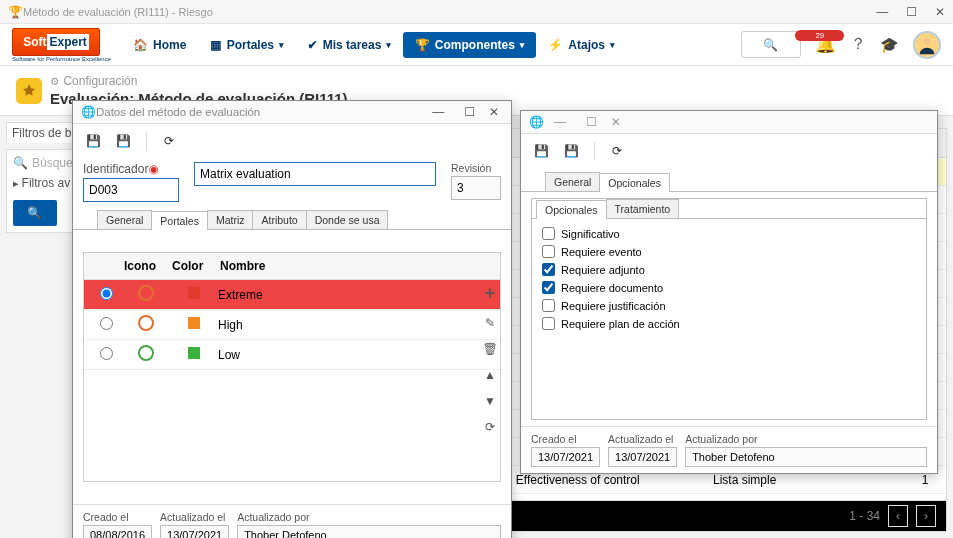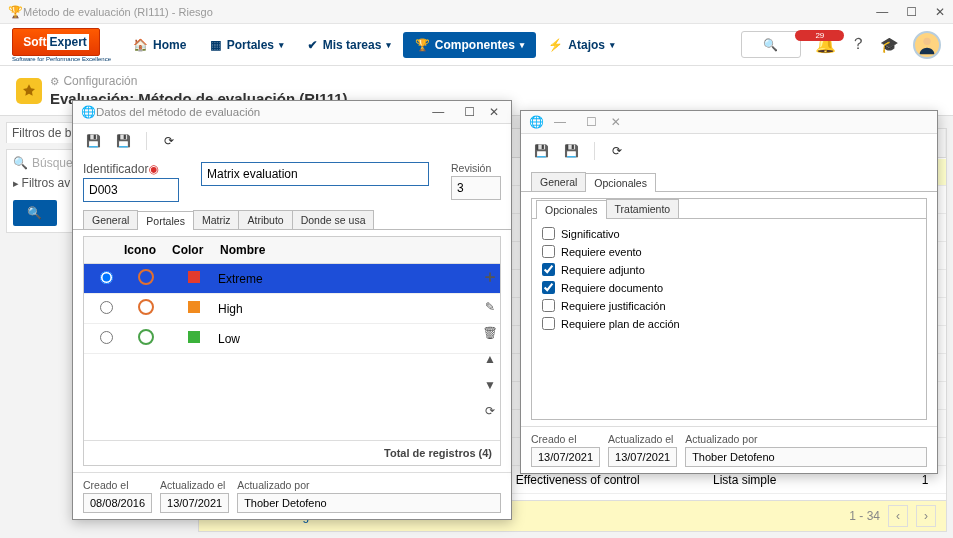--- a/index.html
+++ b/index.html
@@ -40,47 +40,47 @@
 .search-input{display:flex;align-items:center;gap:4px;color:#aaa}
 .adv{color:#555;font-size:11px}
 .go-btn{width:44px;height:26px;background:#025aa5;color:#fff;border:none;border-radius:2px;margin-top:4px;display:flex;align-items:center;justify-content:center}
 
 
 .main-table{position:absolute;top:128px;left:198px;right:6px;bottom:6px;background:#fff;border:1px solid #ddd}
 .table-head{display:flex;background:#f7f7f7;border-bottom:1px solid #ddd;font-size:11px;font-weight:bold}
 .th{padding:7px 9px;border-right:1px solid #eee}
 .table-body .tr{display:flex;border-bottom:1px solid #eee;min-height:28px;align-items:center}
 .td{padding:6px 9px}
-.footer{position:absolute;bottom:0;left:0;right:0;display:flex;align-items:center;border-top:1px solid #ddd;padding:4px 10px;background:#fef9c3}
+.footer{position:absolute;bottom:0;left:0;right:0;display:flex;align-items:center;border-top:1px solid #ddd;padding:4px 10px;background:#000000}
 .footer a{color:#025aa5;text-decoration:none}
 .footer .pages{margin-left:auto;display:flex;align-items:center;gap:8px;color:#888}
 
 
 .dialog{position:absolute;background:#fff;border:1px solid #8a8a8a;box-shadow:0 3px 12px rgba(0,0,0,.25)}
 .dlg-title{display:flex;align-items:center;padding:4px 8px;background:#fafafa;border-bottom:1px solid #ddd}
 .dlg-title .t{color:#888;font-size:11.5px;flex:1}
 .dlg-toolbar{display:flex;align-items:center;gap:8px;padding:6px 10px}
 .dlg-toolbar .sep{width:1px;height:18px;background:#ddd;margin:0 3px}
 .ico-btn{width:22px;height:22px;display:flex;align-items:center;justify-content:center;color:#333;cursor:pointer}
 
-.form-row{display:flex;gap:22px;padding:4px 10px}
+.form-row{display:flex;gap:15px;padding:4px 10px}
 .field{display:flex;flex-direction:column;gap:2px}
 .label{font-size:10.5px;color:#555}
 .req{color:#d9302d}
 input[type=text]{border:1px solid #2a6fb2;padding:4px 5px;font-size:12px}
-.tabs{display:flex;padding:0 10px;border-bottom:1px solid #bbb;margin-top:4px}
+.tabs{display:flex;padding:0 24px;border-bottom:1px solid #bbb;margin-top:4px}
 .tab{font-size:10.5px;padding:3px 8px;border:1px solid #bbb;border-bottom:none;background:#f1f1f1;margin-right:-1px;color:#333;cursor:pointer}
 .tab.active{background:#fff;position:relative;top:1px}
 
 
-.grid{margin:6px 10px;border:1px solid #ccc;height:230px;position:relative;background:#fff}
+.grid{margin:22px 10px;border:1px solid #ccc;height:230px;position:relative;background:#fff}
 .ghead{display:flex;background:#f7f7f7;border-bottom:1px solid #ddd;font-size:11px;font-weight:bold}
 .ghead .gc{padding:6px 8px}
 .grow{display:flex;align-items:center;border-bottom:1px solid #eee;padding:5px 6px}
-.grow.sel{background:#1d4ed8}
+.grow.sel{background:#ef4444}
 .face{width:16px;height:16px;border-radius:50%;display:inline-block;border:2px solid}
 .sq{width:12px;height:12px;display:inline-block}
 .grid-side{position:absolute;right:-2px;top:28px;width:24px;display:flex;flex-direction:column;align-items:center;gap:12px;color:#555}
 .grid-foot{position:absolute;bottom:0;left:0;right:0;border-top:1px solid #ddd;text-align:right;padding:6px 8px;font-size:11px;font-weight:bold;color:#444;background:#fff}
 .dlg-foot{border-top:1px solid #ddd;padding:6px 10px;display:flex;gap:8px;align-items:flex-end}
 .ro{border:1px solid #bbb;padding:3px 6px;background:#fafafa;font-size:11px}
 
 
 .opt-box{margin:6px 10px;border:1px solid #bbb;padding:0;height:222px;background:#fff}
 .inner-tabs{display:flex;border-bottom:1px solid #bbb;padding-left:4px}
@@ -313,21 +313,20 @@
         </div>
       </div>
     <div class="grid-side">
       <span style="font-size:17px;font-weight:bold">＋</span>
       <span>✎</span>
       <span>🗑</span>
       <span>▲</span>
       <span>▼</span>
       <span>⟳</span>
     </div>
-    <div class="grid-foot">Total de registros (4)</div>
   </div>
   <div class="dlg-foot">
     <div class="field">
         <span class="label">Creado el</span>
         <span class="ro">08/08/2016</span>
       </div>
     <div class="field">
         <span class="label">Actualizado el</span>
         <span class="ro">13/07/2021</span>
       </div>

